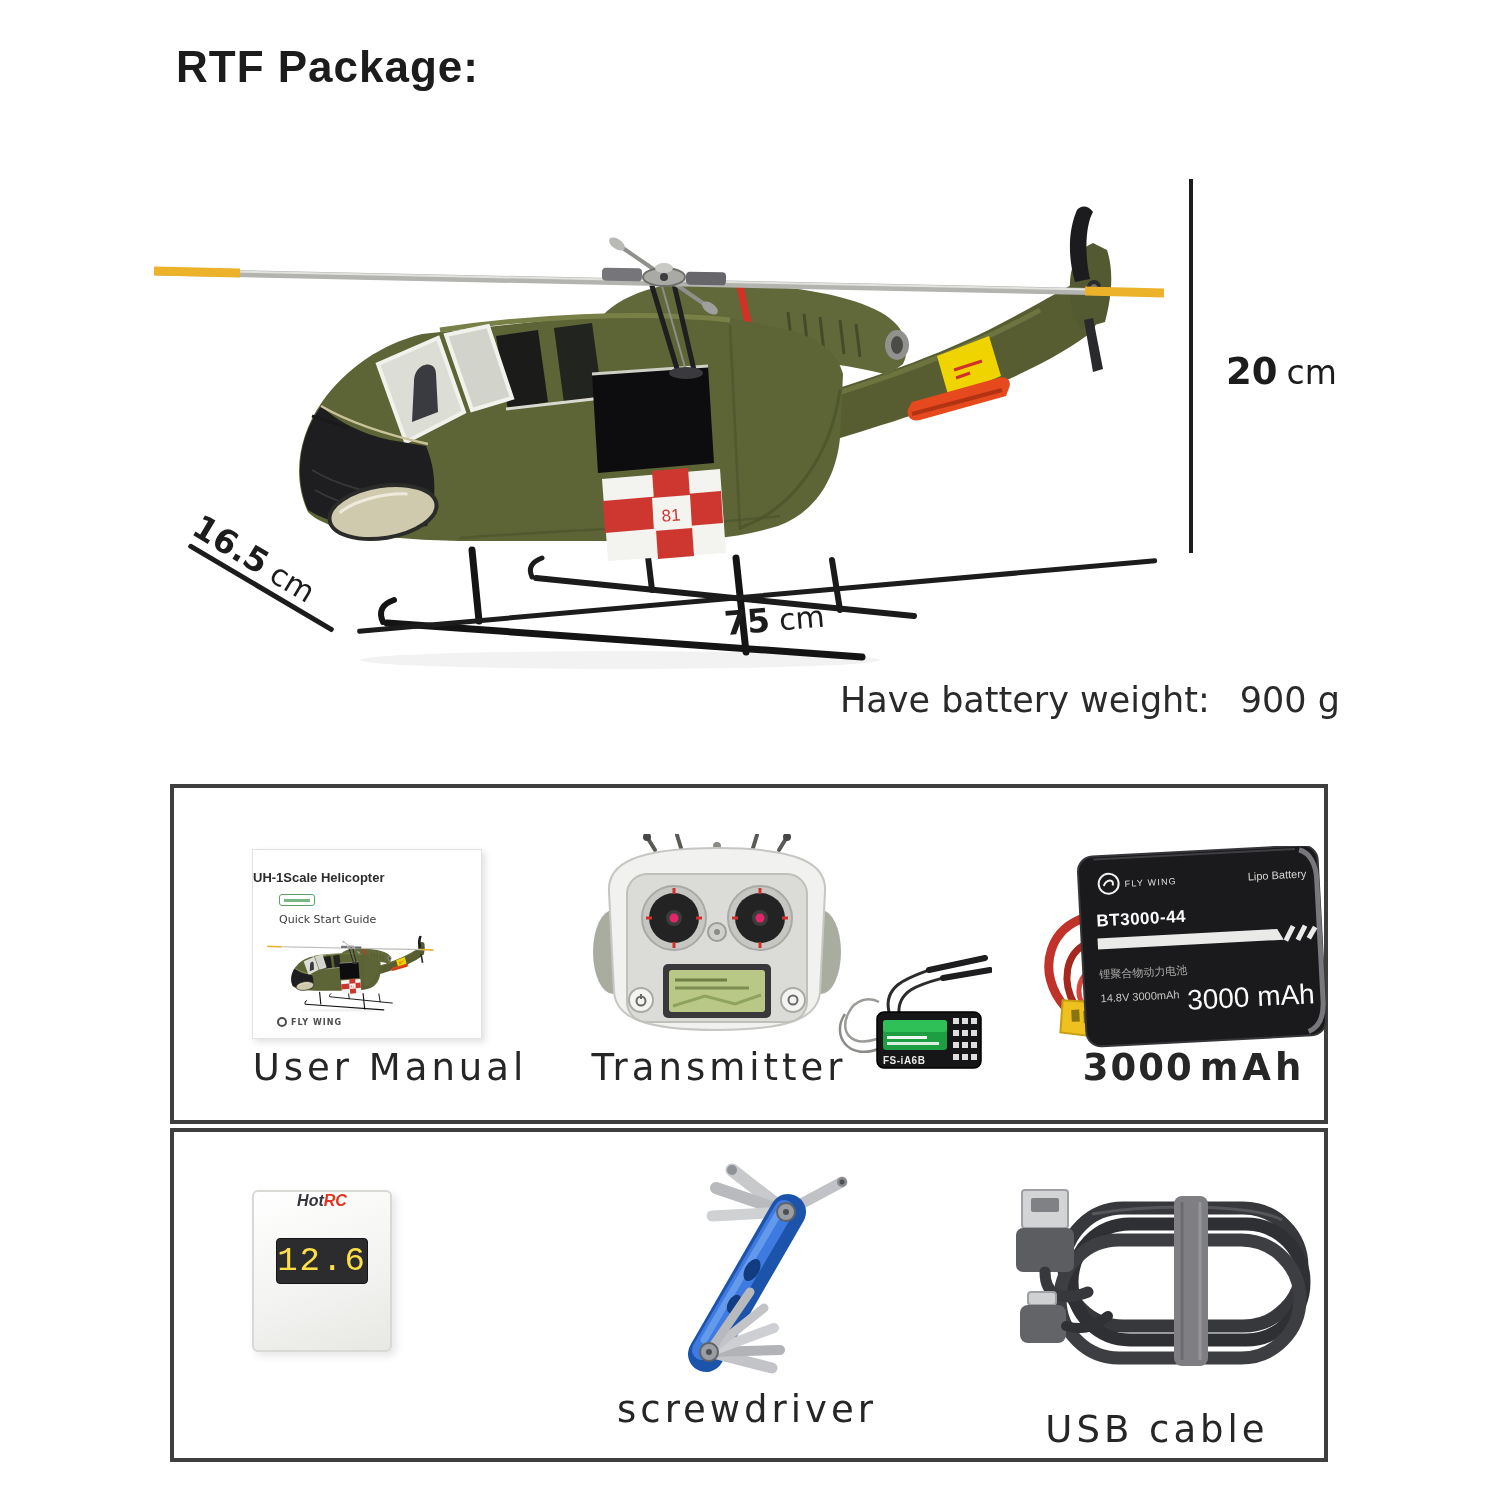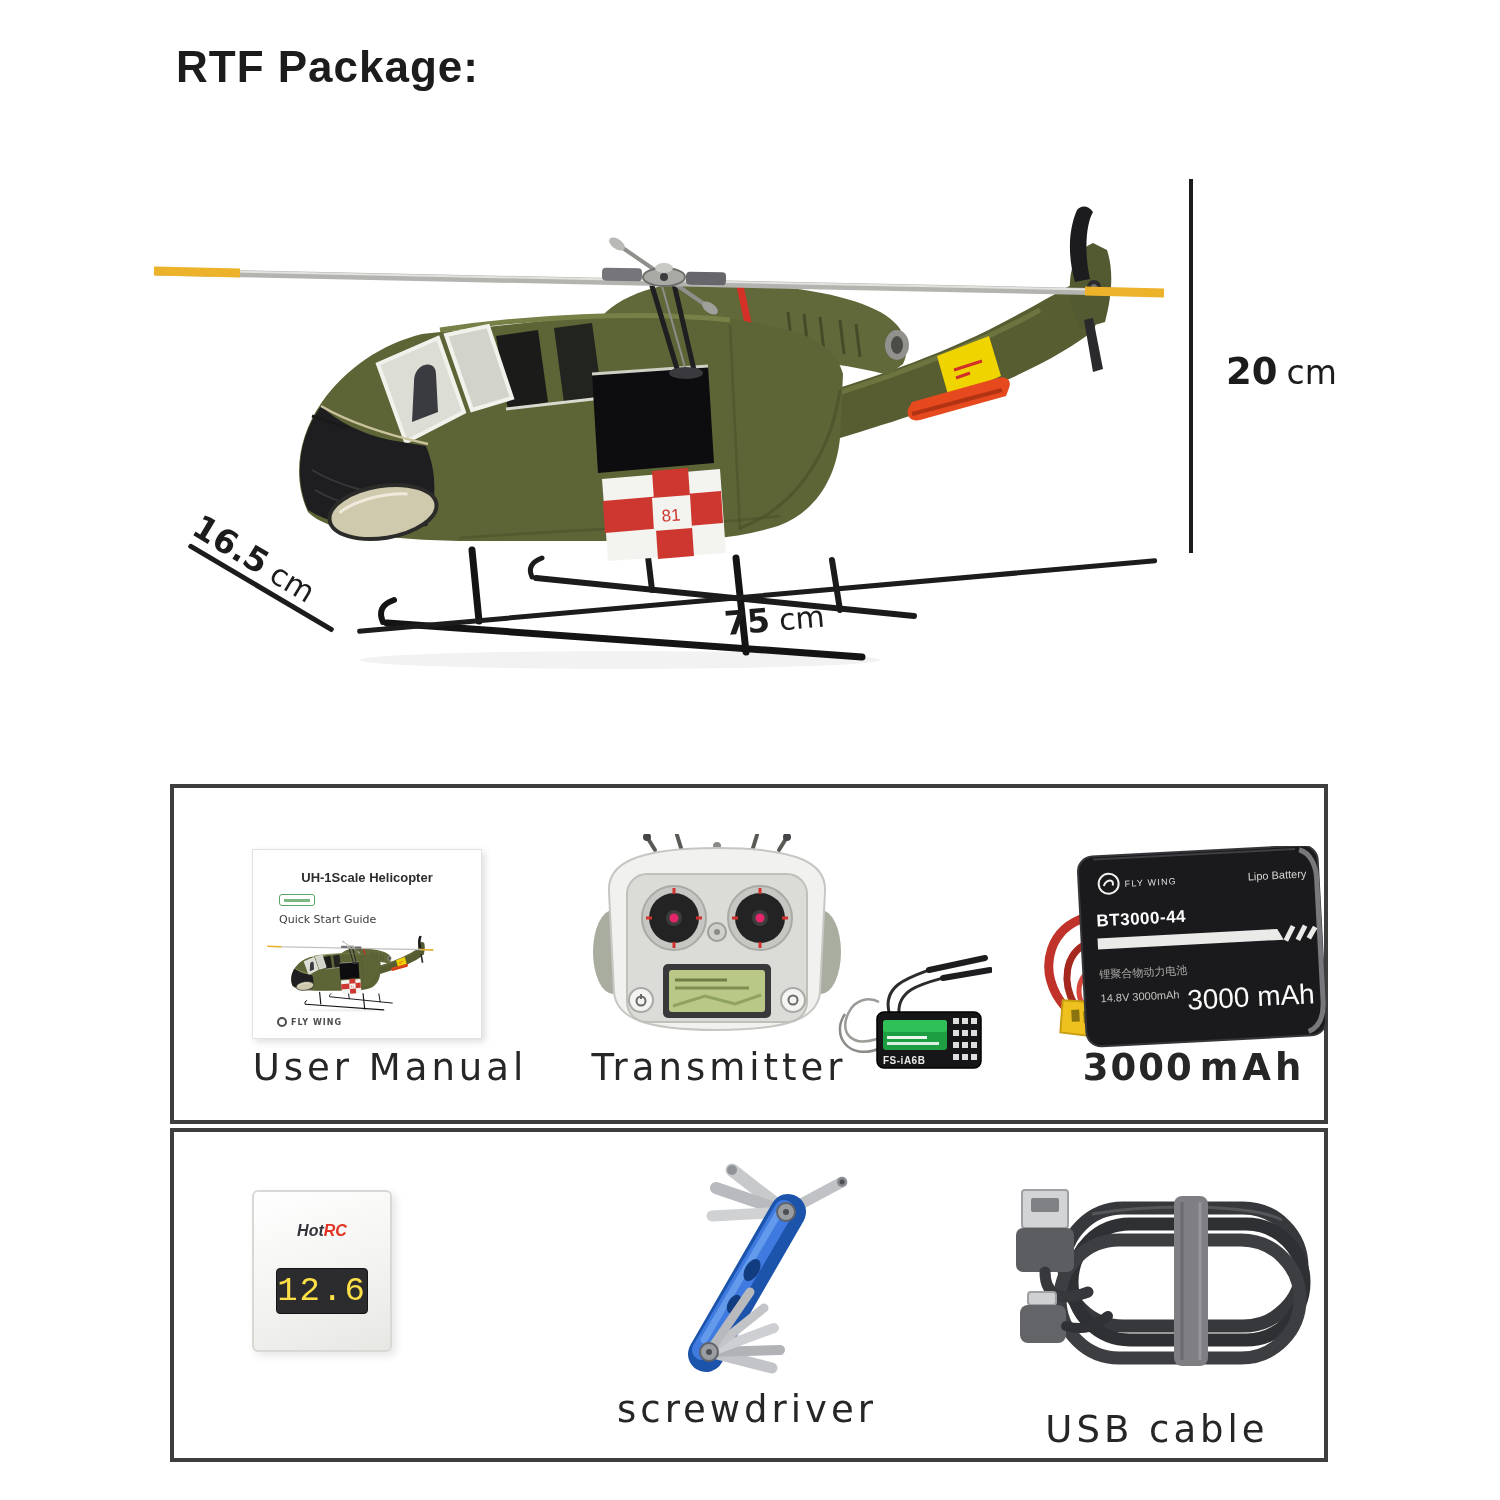--- a/index.html
+++ b/index.html
@@ -33,39 +33,39 @@
   .pkg-box { position:absolute; left:170px; width:1158px; border:4px solid #3e3e3e; background:#ffffff; }
   .pkg-box.row1 { top:784px; height:340px; }
   .pkg-box.row2 { top:1128px; height:334px; }
   .item-label { position:absolute; font-size:37px; letter-spacing:4px; color:#262626;
     text-align:center; white-space:nowrap; }
   .item-label .b { font-weight:700; letter-spacing:2px; }
   .item-label .r { font-weight:700; margin-left:6px; }
   
   .manual-card { position:absolute; left:78px; top:61px; width:230px; height:190px;
     background:#ffffff; border:1px solid #e2e2df; box-shadow:3px 3px 7px rgba(0,0,0,0.13); }
-  .manual-title { margin-top:20px; text-align:center; font-size:13px; font-weight:700;
+  .manual-title { margin-top:20px; text-align:left; font-size:13px; font-weight:700;
     color:#2c2c2c; letter-spacing:0; font-family:"Liberation Sans", sans-serif; }
   .manual-badge { position:relative; margin:9px 0 0 26px; width:36px; height:12px;
     border:1px solid #5ba463; border-radius:3px; }
   .manual-badge i { position:absolute; left:4px; top:4px; width:26px; height:3px; background:#79b981; }
   .manual-sub { margin:7px 0 0 26px; font-size:11px; color:#3b3b3b; }
   .manual-heli { display:block; margin:2px auto 0; width:204px; height:84px; }
   .manual-brand { position:absolute; left:24px; bottom:11px; display:flex; align-items:center;
     gap:4px; font-size:8px; color:#4c4c4c; letter-spacing:1px; font-weight:700; }
   .manual-brand i { display:block; width:10px; height:10px; border:2px solid #4c4c4c; border-radius:50%; }
   
   .tx-svg { position:absolute; left:403px; top:46px; width:415px; height:255px; }
   .bat-svg { position:absolute; left:858px; top:58px; width:300px; height:215px; }
   
   .charger { position:absolute; left:78px; top:58px; width:140px; height:162px;
     background:linear-gradient(160deg,#ffffff 0%, #f2f2f0 60%, #e7e7e4 100%);
     border:2px solid #d8d8d4; border-radius:6px;
     box-shadow:4px 4px 8px rgba(0,0,0,0.10); }
-  .charger-brand { margin-top:30px; text-align:center; font-size:16px; font-style:italic;
+  .charger-brand { text-align:center; font-size:16px; font-style:italic;
     font-weight:700; font-family:"Liberation Sans", sans-serif; }
   .charger-brand .hot { color:#33343a; } .charger-brand .rc { color:#e23322; }
   .charger-display { margin:28px auto 0; width:92px; height:46px; background:#2c2c2f;
     border:1px solid #151517; border-radius:4px; display:flex; align-items:center; justify-content:center; }
   .charger-display span { font-family:Liberation Mono, monospace; font-size:34px;
     color:#fde047; letter-spacing:2px; }
   .tool-svg { position:absolute; left:440px; top:30px; width:250px; height:230px; }
   .usb-svg { position:absolute; left:818px; top:48px; width:330px; height:200px; }
   svg text { font-family:"Liberation Sans", sans-serif; }
 </style>
@@ -204,20 +204,23 @@
   <div class="dim-label dim-label-h">
     <span class="num">20</span><span class="unit">cm</span>
   </div>
   <div class="dim-line dim-line-w"></div>
   <div class="dim-label dim-label-w">
     <span class="num">16.5</span><span class="unit">cm</span>
   </div>
   <div class="dim-line dim-line-l"></div>
   <div class="dim-label dim-label-l">
     <span class="num">75</span><span class="unit">cm</span>
+  </div>
+  <div class="weight-note">
+    <span>Have battery weight:</span><span class="val">900 g</span>
   </div>
 
   <div class="pkg-box row1">
 
     <div class="manual-card">
       <div class="manual-title">UH-1Scale Helicopter</div>
       <div class="manual-badge">
           <i></i>
         </div>
       <div class="manual-sub">Quick Start Guide</div>

